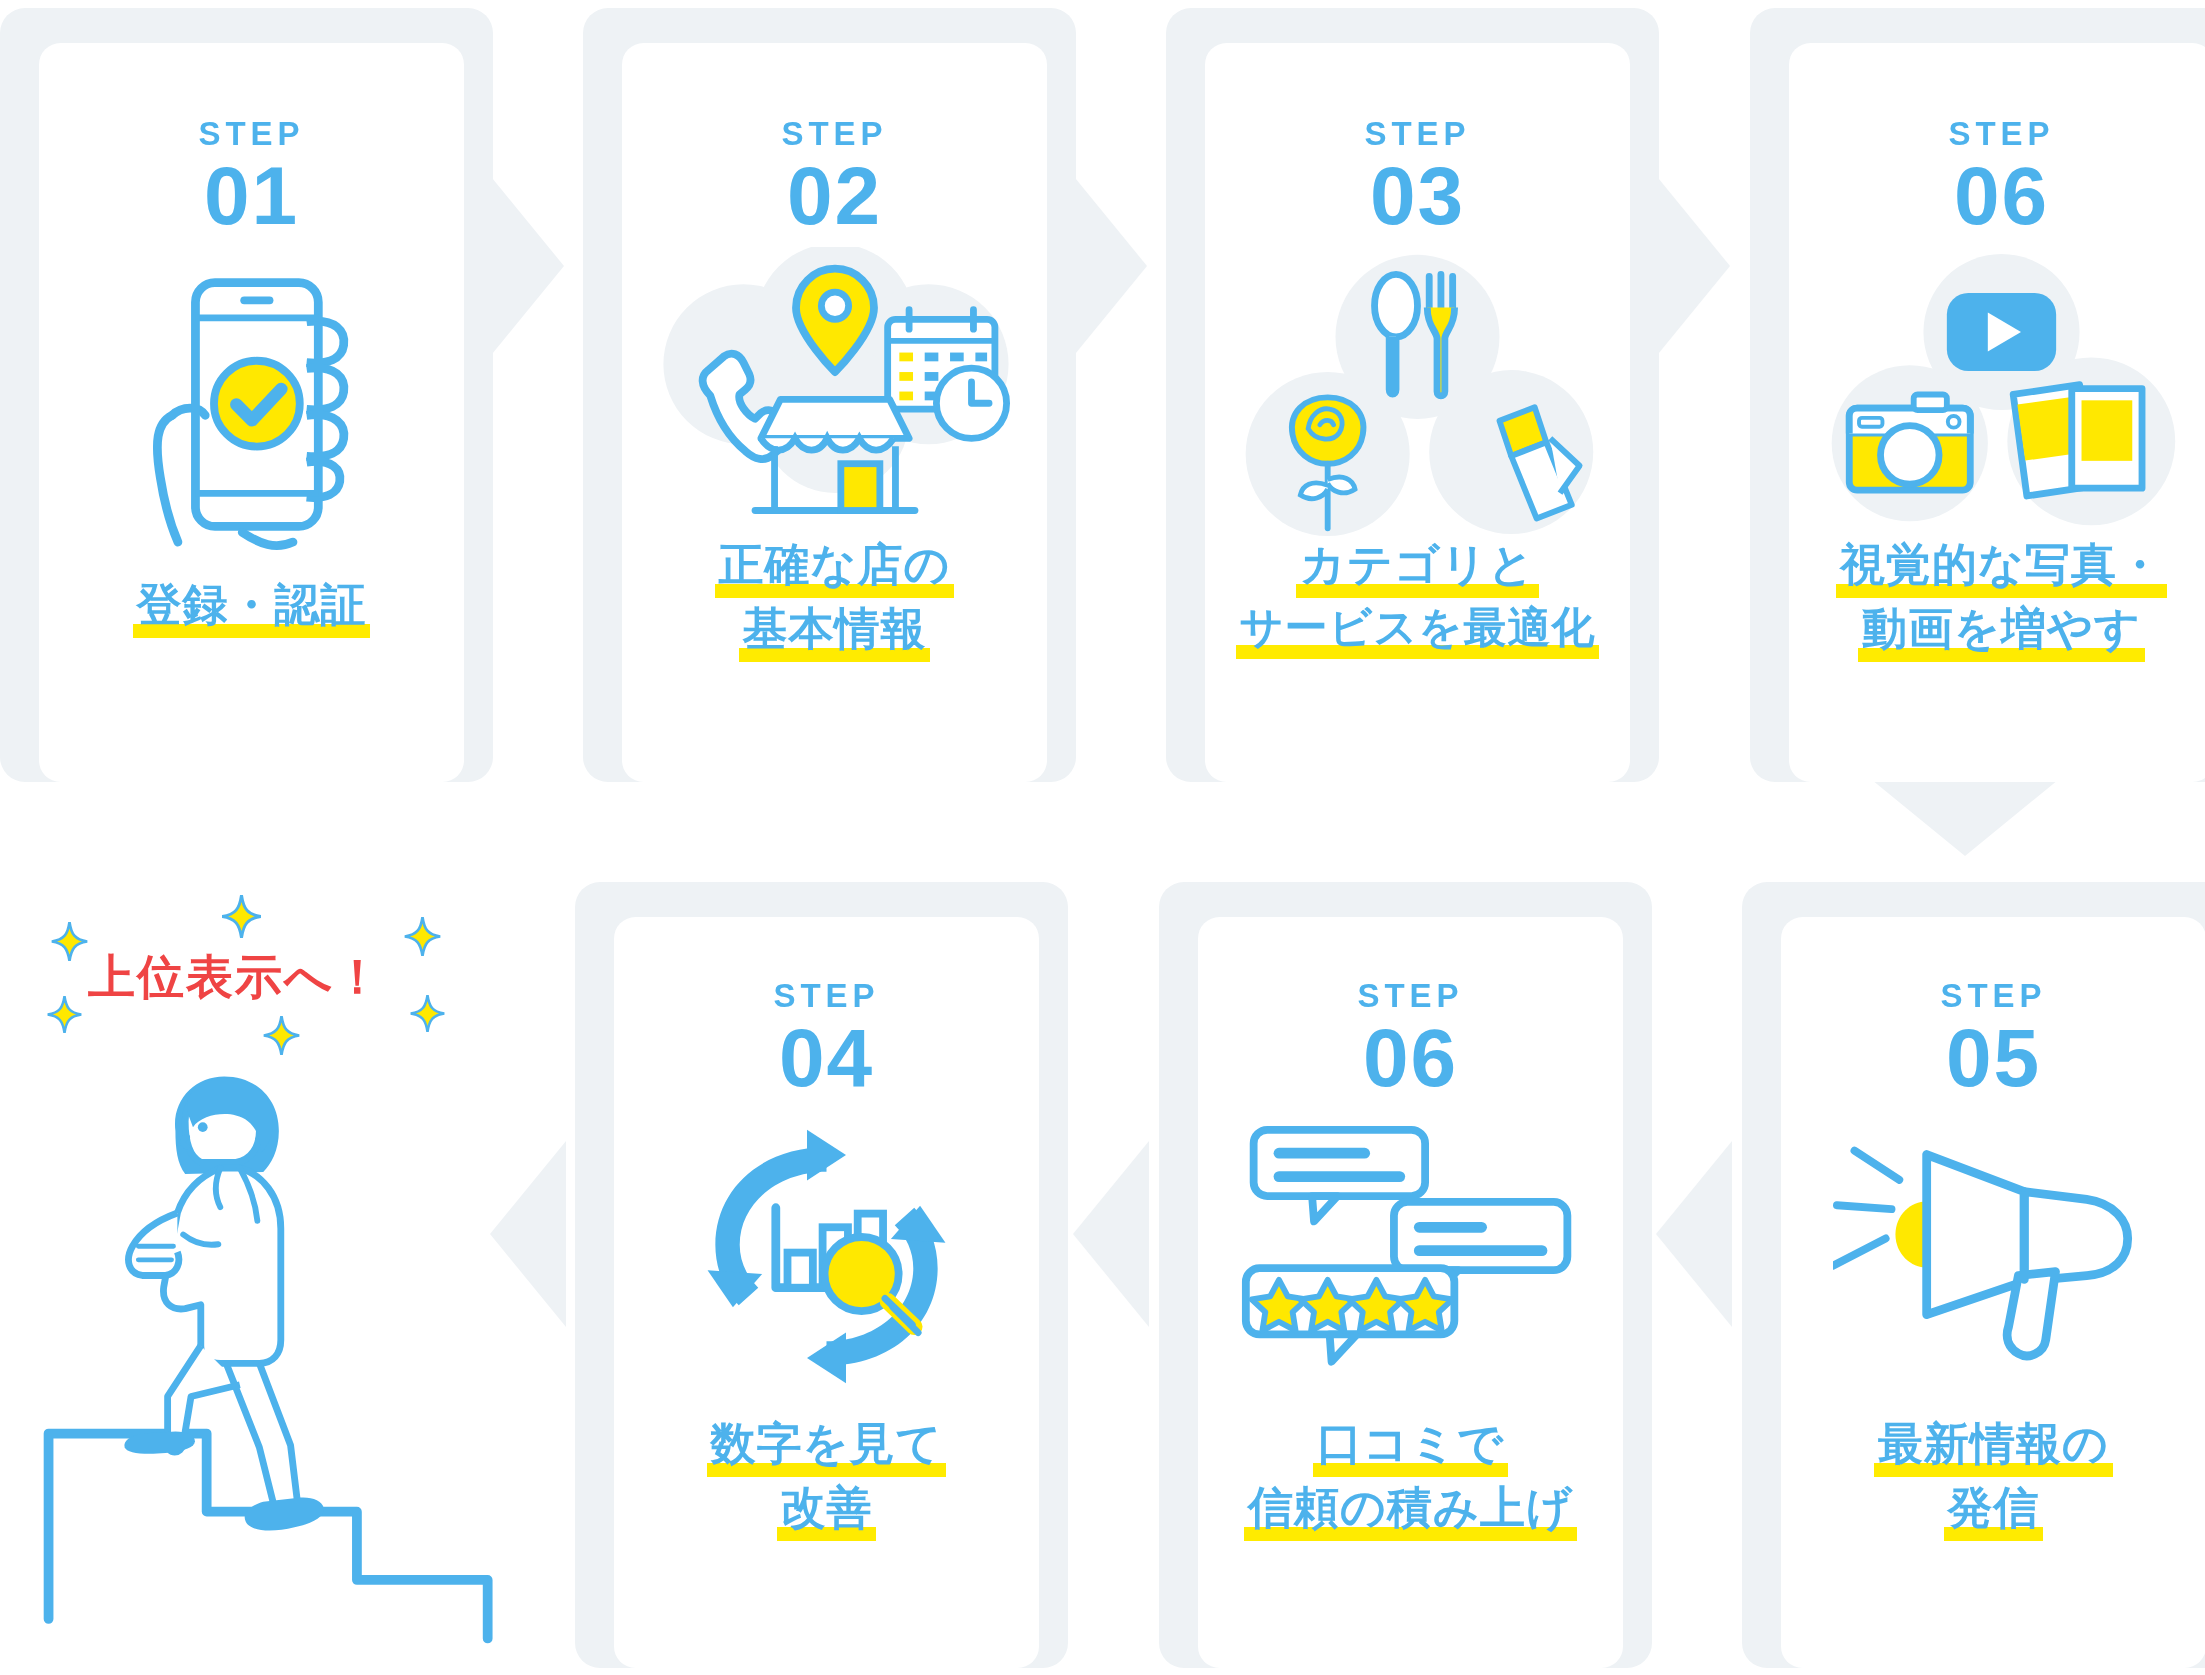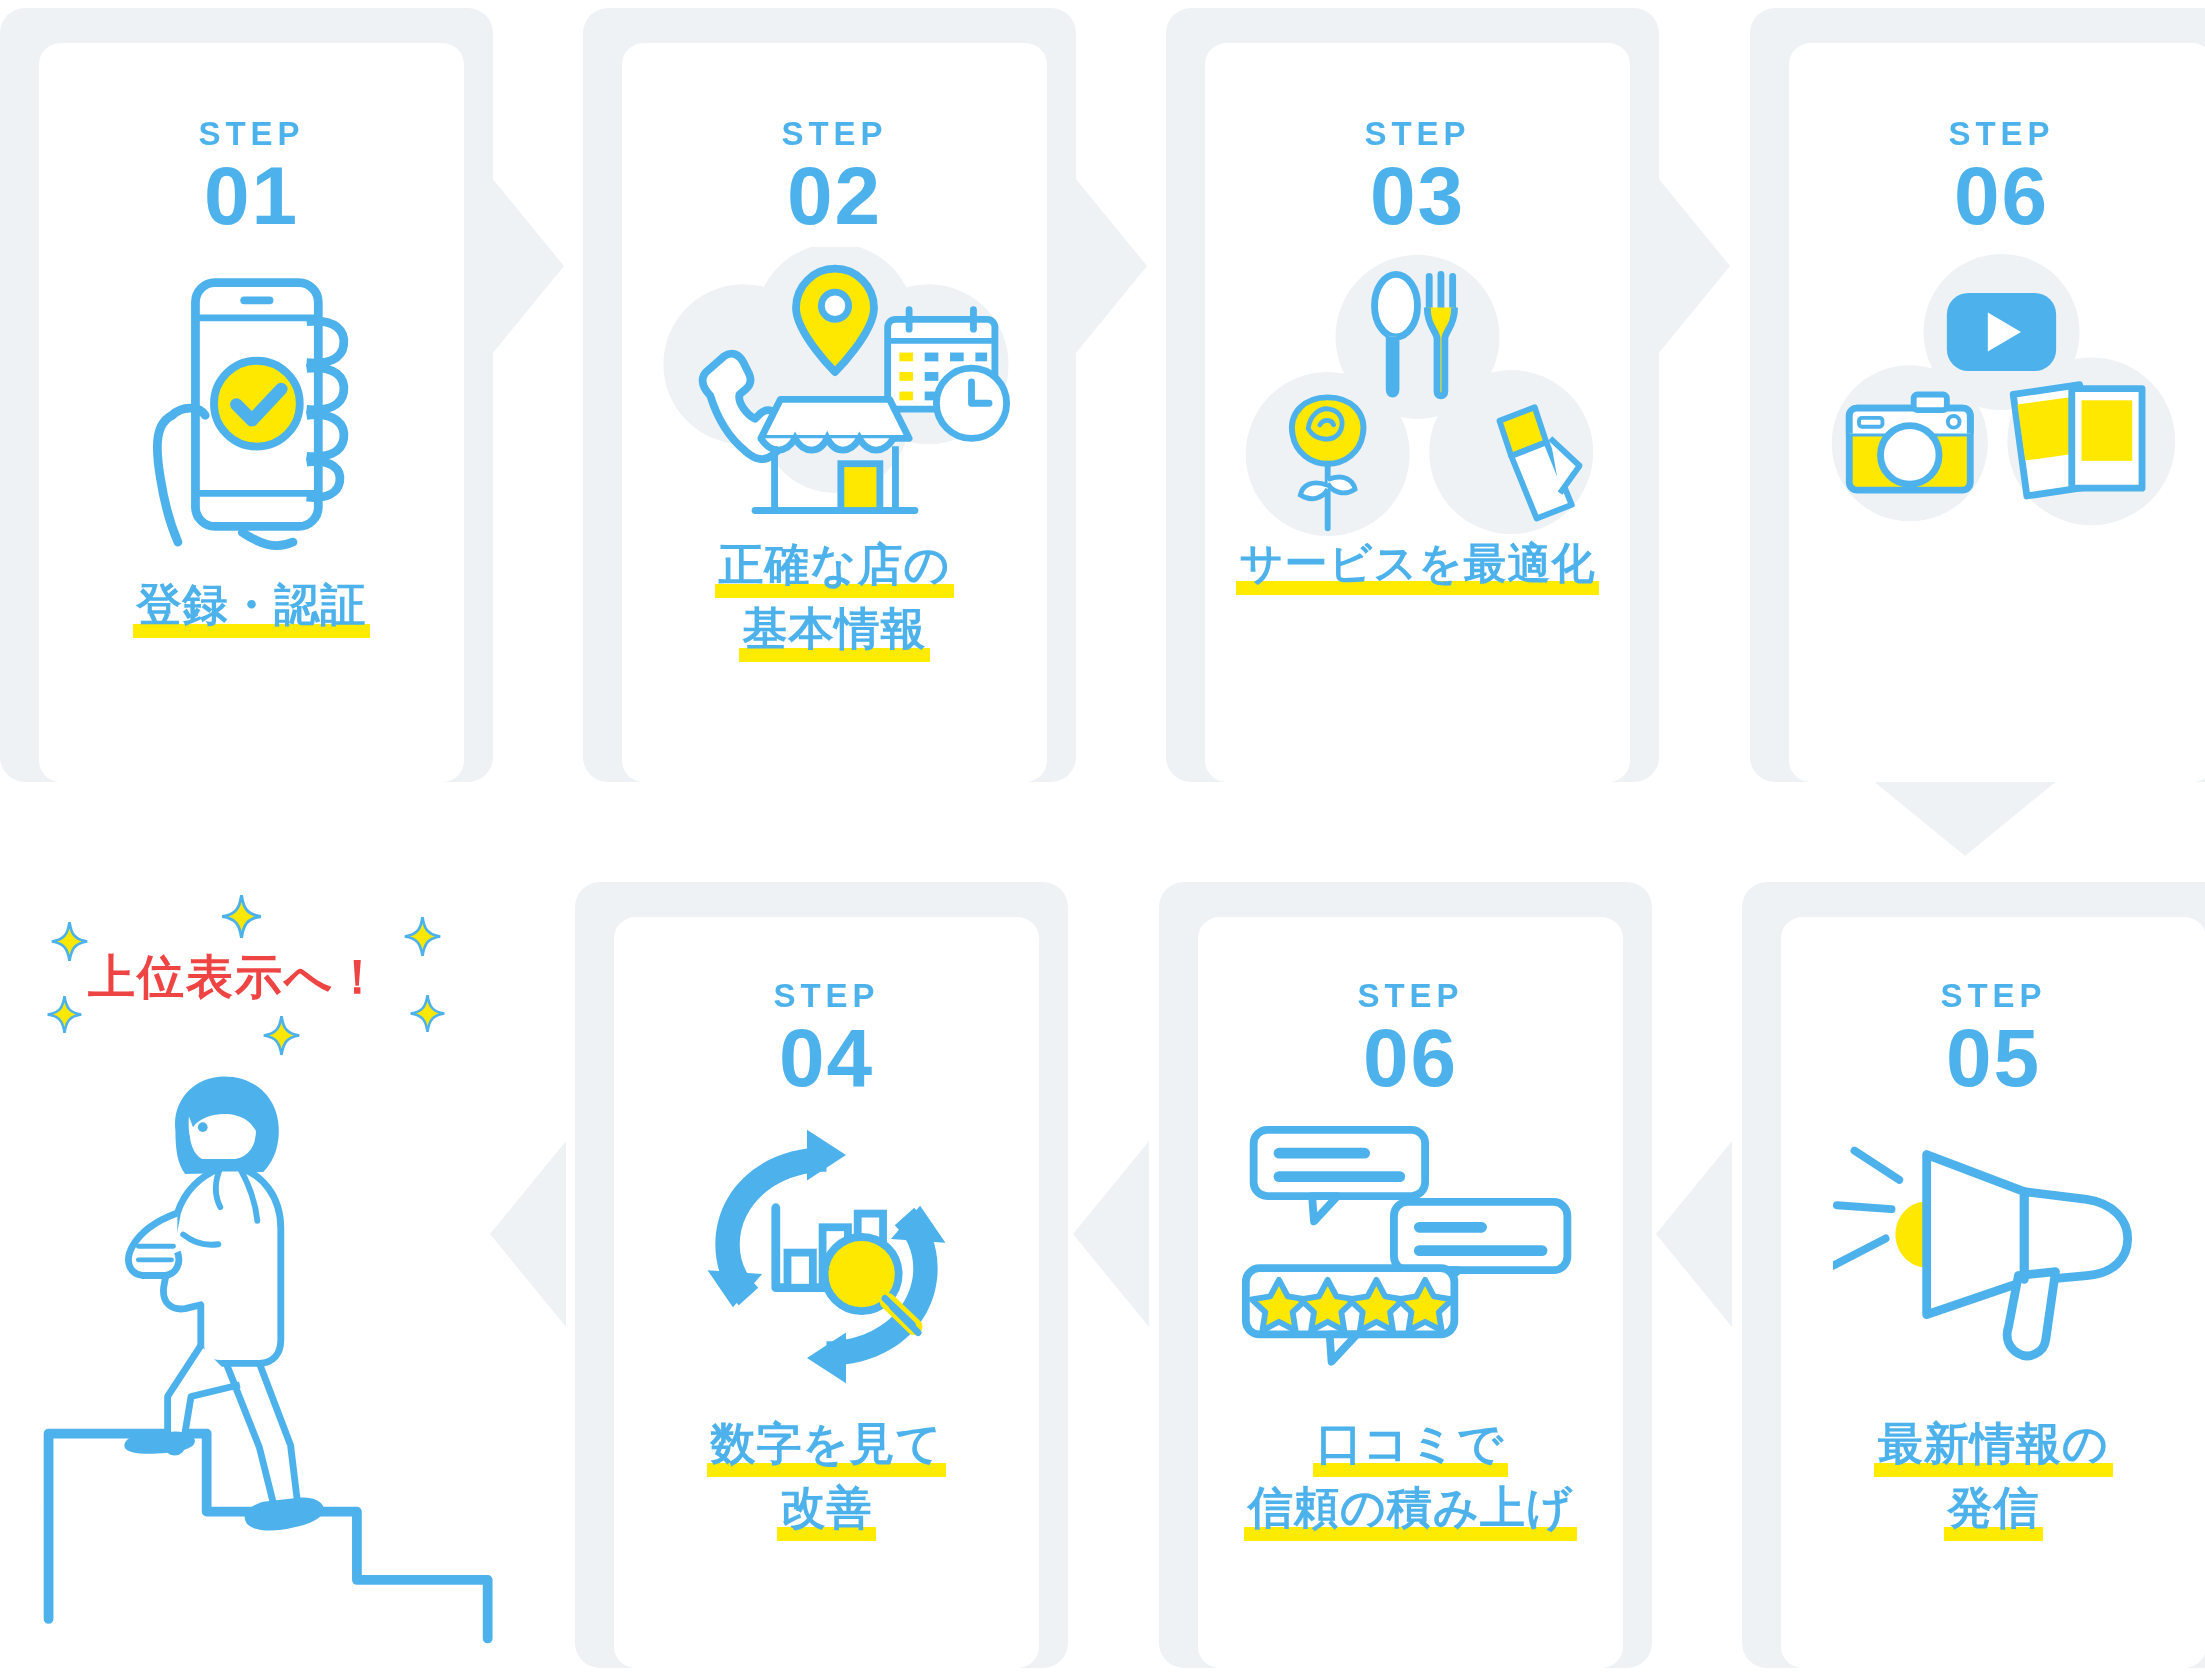--- a/index.html
+++ b/index.html
@@ -216,20 +216,21 @@
           <path d="M98 222 L98 288" stroke="#4db2ec" stroke-width="6" stroke-linecap="round"></path>
           <path d="M98 244 C82 238 72 244 70 254 C82 262 94 256 98 248" fill="#ffffff" stroke="#4db2ec" stroke-width="5"></path>
           <path d="M98 238 C114 232 124 238 126 248 C114 256 102 250 98 242" fill="#ffffff" stroke="#4db2ec" stroke-width="5"></path>
 
           <path d="M274 178 L310 164 L322 200 L286 214 Z" fill="#ffe800" stroke="#4db2ec" stroke-width="6" stroke-linejoin="round"></path>
           <path d="M286 214 L322 200 L348 264 L312 278 Z" fill="#ffffff" stroke="#4db2ec" stroke-width="6" stroke-linejoin="round"></path>
           <path d="M326 196 L356 224 L336 252" fill="#ffffff" stroke="#4db2ec" stroke-width="6" stroke-linejoin="round"></path>
         </svg>
       </div>
       <div class="caption" style="margin-top:-5.9px;">
+        <div><span class="ln">カテゴリと</span></div>
         <div><span class="ln" style="font-size:43px;">サービスを最適化</span></div>
       </div>
     </div>
   </div>
 
   <div class="step-card" style="left:1750px; top:7.8px; width:493px; height:774px;">
     <div class="inner" style="left:39px; top:35px; width:425px; height:739px;">
       <div class="step-word" style="margin-top:72px;">STEP</div>
       <div class="step-num">06</div>
       <div class="art" style="margin-top:9.8px;height:293px;">
@@ -248,20 +249,24 @@
           <rect x="44" y="170" width="24" height="9" rx="3" fill="#ffffff" stroke="#4db2ec" stroke-width="4"></rect>
           <circle cx="141" cy="174" r="6" fill="#ffffff" stroke="#4db2ec" stroke-width="4"></circle>
           <circle cx="96" cy="208" r="30" fill="#ffffff" stroke="#4db2ec" stroke-width="7"></circle>
 
           <path d="M202 146 L270 136 L284 240 L216 250 Z" fill="#ffffff" stroke="#4db2ec" stroke-width="7" stroke-linejoin="round"></path>
           <rect x="210" y="152" width="58" height="58" fill="#ffe800" transform="rotate(-8 239 181)"></rect>
           <path d="M262 140 L334 140 L334 242 L262 242 Z" fill="#ffffff" stroke="#4db2ec" stroke-width="7" stroke-linejoin="round"></path>
           <rect x="272" y="152" width="52" height="62" fill="#ffe800"></rect>
         </svg>
       </div>
+      <div class="caption" style="margin-top:-5.9px;">
+        <div><span class="ln">視覚的な写真・</span></div>
+        <div><span class="ln">動画を増やす</span></div>
+      </div>
     </div>
   </div>
 
   <div class="step-card" style="left:575px; top:882px; width:493px; height:786px;">
     <div class="inner" style="left:39px; top:35px; width:425px; height:751px;">
       <div class="step-word" style="margin-top:60px;">STEP</div>
       <div class="step-num">04</div>
       <div class="art" style="margin-top:15.6px;height:283px;">
         <svg width="273" height="273" viewBox="0 0 280 280" fill="none">
 

